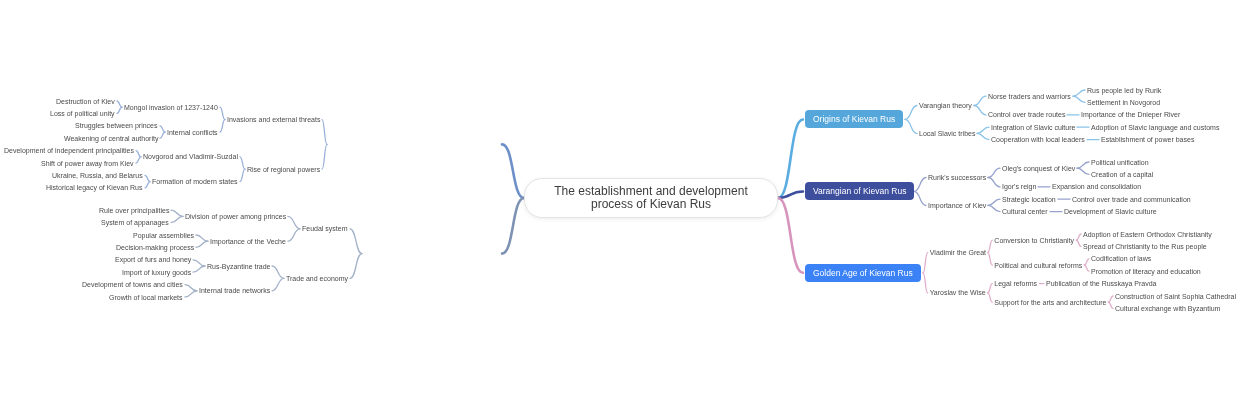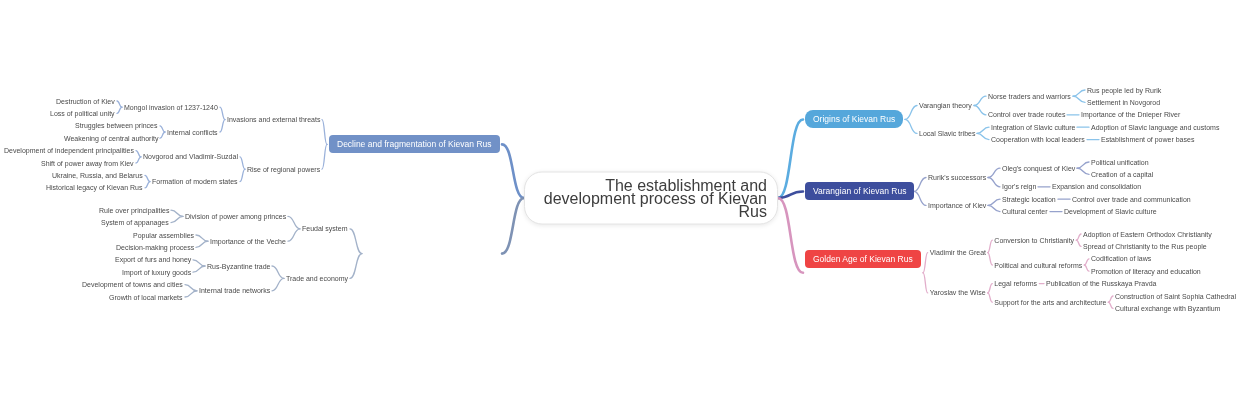--- a/index.html
+++ b/index.html
@@ -1,21 +1,21 @@
 <!DOCTYPE html>
 <html><head>
 <meta charset="utf-8">
 <style>
   *{margin:0;padding:0;box-sizing:border-box}
   html,body{width:1240px;height:400px;background:#ffffff;font-family:"Liberation Sans",sans-serif;overflow:hidden}
   #stage{position:relative;width:1240px;height:400px;background:#ffffff}
   #links{position:absolute;left:0;top:0;z-index:1}
   .label{position:absolute;z-index:2;font-size:7px;line-height:9px;color:#4a4a4a;white-space:nowrap;letter-spacing:0}
   .branch{position:absolute;z-index:2;font-size:8.5px;line-height:10px;color:#ffffff;white-space:nowrap;padding:4px 8px;border-radius:4px}
-  .center-node{position:absolute;z-index:3;left:651px;top:198px;transform:translate(-50%,-50%);width:254px;background:#ffffff;border:1px solid #e4e4e4;border-radius:18px;padding:6px 10px;text-align:right;font-size:16px;line-height:13px;color:#3d3d3d;box-shadow:0 1px 4px rgba(0,0,0,0.08)}
+  .center-node{position:absolute;z-index:3;left:651px;top:198px;transform:translate(-50%,-50%);width:254px;background:#ffffff;border:1px solid #e4e4e4;border-radius:18px;padding:6px 10px;text-align:center;font-size:12px;line-height:13px;color:#3d3d3d;box-shadow:0 1px 4px rgba(0,0,0,0.08)}
 </style>
 </head>
 <body>
 
 <div id="stage">
   <svg id="links" width="1240" height="400">
       <path d="M 778 198 C 791.75 198, 789.25 119.45000000000002, 803 119.45000000000002" stroke="#5BACE0" stroke-width="2.6" fill="none" stroke-linecap="round"></path>
       <path d="M 905 119.45000000000002 C 911.6 119.45000000000002, 910.4 105.5, 917 105.5" stroke="#8AC3EA" stroke-width="1.3" fill="none" stroke-linecap="round"></path>
       <path d="M 974 105.5 C 980.6 105.5, 979.4 96.2, 986 96.2" stroke="#8AC3EA" stroke-width="1.3" fill="none" stroke-linecap="round"></path>
       <path d="M 1073 96.2 C 1079.6 96.2, 1078.4 90, 1085 90" stroke="#8AC3EA" stroke-width="1.3" fill="none" stroke-linecap="round"></path>
@@ -80,21 +80,21 @@
       <path d="M 284 278.40000000000003 C 277.4 278.40000000000003, 278.6 266.00000000000006, 272 266.00000000000006" stroke="#A3B2C9" stroke-width="1.3" fill="none" stroke-linecap="round"></path>
       <path d="M 205 266.00000000000006 C 198.4 266.00000000000006, 199.6 259.80000000000007, 193 259.80000000000007" stroke="#A3B2C9" stroke-width="1.3" fill="none" stroke-linecap="round"></path>
       <path d="M 205 266.00000000000006 C 198.4 266.00000000000006, 199.6 272.20000000000005, 193 272.20000000000005" stroke="#A3B2C9" stroke-width="1.3" fill="none" stroke-linecap="round"></path>
       <path d="M 284 278.40000000000003 C 277.4 278.40000000000003, 278.6 290.8, 272 290.8" stroke="#A3B2C9" stroke-width="1.3" fill="none" stroke-linecap="round"></path>
       <path d="M 197 290.8 C 190.4 290.8, 191.6 284.6, 185 284.6" stroke="#A3B2C9" stroke-width="1.3" fill="none" stroke-linecap="round"></path>
       <path d="M 197 290.8 C 190.4 290.8, 191.6 297, 185 297" stroke="#A3B2C9" stroke-width="1.3" fill="none" stroke-linecap="round"></path>
     </svg>
   <div class="center-node">
     <span>The establishment and development process of Kievan Rus</span>
   </div>
-<div class="branch" style="background: rgb(85, 167, 219); left: 805px; top: 110.45px; border-radius: 8px;">Origins of Kievan Rus</div>
+<div class="branch" style="background: rgb(85, 167, 219); left: 805px; top: 110.45px;">Origins of Kievan Rus</div>
     <div class="label" style="left: 919px; top: 101px;">Varangian theory</div>
     <div class="label" style="left: 988px; top: 91.7px;">Norse traders and warriors</div>
     <div class="label" style="left: 1087px; top: 85.5px;">Rus people led by Rurik</div>
     <div class="label" style="left: 1087px; top: 97.9px;">Settlement in Novgorod</div>
     <div class="label" style="left: 988px; top: 110.3px;">Control over trade routes</div>
     <div class="label" style="left: 1081px; top: 110.3px;">Importance of the Dnieper River</div>
     <div class="label" style="left: 919px; top: 128.9px;">Local Slavic tribes</div>
     <div class="label" style="left: 991px; top: 122.7px;">Integration of Slavic culture</div>
     <div class="label" style="left: 1091px; top: 122.7px;">Adoption of Slavic language and customs</div>
     <div class="label" style="left: 991px; top: 135.1px;">Cooperation with local leaders</div>
@@ -104,35 +104,34 @@
     <div class="label" style="left: 1002px; top: 163.7px;">Oleg's conquest of Kiev</div>
     <div class="label" style="left: 1091px; top: 157.5px;">Political unification</div>
     <div class="label" style="left: 1091px; top: 169.9px;">Creation of a capital</div>
     <div class="label" style="left: 1002px; top: 182.3px;">Igor's reign</div>
     <div class="label" style="left: 1052px; top: 182.3px;">Expansion and consolidation</div>
     <div class="label" style="left: 928px; top: 200.9px;">Importance of Kiev</div>
     <div class="label" style="left: 1002px; top: 194.7px;">Strategic location</div>
     <div class="label" style="left: 1072px; top: 194.7px;">Control over trade and communication</div>
     <div class="label" style="left: 1002px; top: 207.1px;">Cultural center</div>
     <div class="label" style="left: 1064px; top: 207.1px;">Development of Slavic culture</div>
-    <div class="branch" style="background: #ef4444; left: 805px; top: 250px;">Golden Age of Kievan Rus</div>
+    <div class="branch" style="background: #3b82f6; left: 805px; top: 264px;">Golden Age of Kievan Rus</div>
     <div class="label" style="left: 929.667px; top: 248.1px;">Vladimir the Great</div>
     <div class="label" style="left: 994.333px; top: 235.7px;">Conversion to Christianity</div>
     <div class="label" style="left: 1083px; top: 229.5px;">Adoption of Eastern Orthodox Christianity</div>
     <div class="label" style="left: 1083px; top: 241.9px;">Spread of Christianity to the Rus people</div>
     <div class="label" style="left: 994.333px; top: 260.5px;">Political and cultural reforms</div>
     <div class="label" style="left: 1091px; top: 254.3px;">Codification of laws</div>
     <div class="label" style="left: 1091px; top: 266.7px;">Promotion of literacy and education</div>
     <div class="label" style="left: 929.667px; top: 288.4px;">Yaroslav the Wise</div>
     <div class="label" style="left: 994.333px; top: 279.1px;">Legal reforms</div>
     <div class="label" style="left: 1046px; top: 279.1px;">Publication of the Russkaya Pravda</div>
     <div class="label" style="left: 994.333px; top: 297.7px;">Support for the arts and architecture</div>
     <div class="label" style="left: 1115px; top: 291.5px;">Construction of Saint Sophia Cathedral</div>
     <div class="label" style="left: 1115px; top: 303.9px;">Cultural exchange with Byzantium</div>
-    <div class="branch" style="background: rgb(113, 145, 199); left: 329px; top: 135.4px;">Decline and fragmentation of Kievan Rus</div>
     <div class="label" style="left: 227px; top: 115.1px;">Invasions and external threats</div>
     <div class="label" style="left: 124px; top: 102.7px;">Mongol invasion of 1237-1240</div>
     <div class="label" style="left: 56px; top: 96.5px;">Destruction of Kiev</div>
     <div class="label" style="left: 50px; top: 108.9px;">Loss of political unity</div>
     <div class="label" style="left: 167px; top: 127.5px;">Internal conflicts</div>
     <div class="label" style="left: 75px; top: 121.3px;">Struggles between princes</div>
     <div class="label" style="left: 64px; top: 133.7px;">Weakening of central authority</div>
     <div class="label" style="left: 247px; top: 164.7px;">Rise of regional powers</div>
     <div class="label" style="left: 143px; top: 152.3px;">Novgorod and Vladimir-Suzdal</div>
     <div class="label" style="left: 4px; top: 146.1px;">Development of independent principalities</div>

